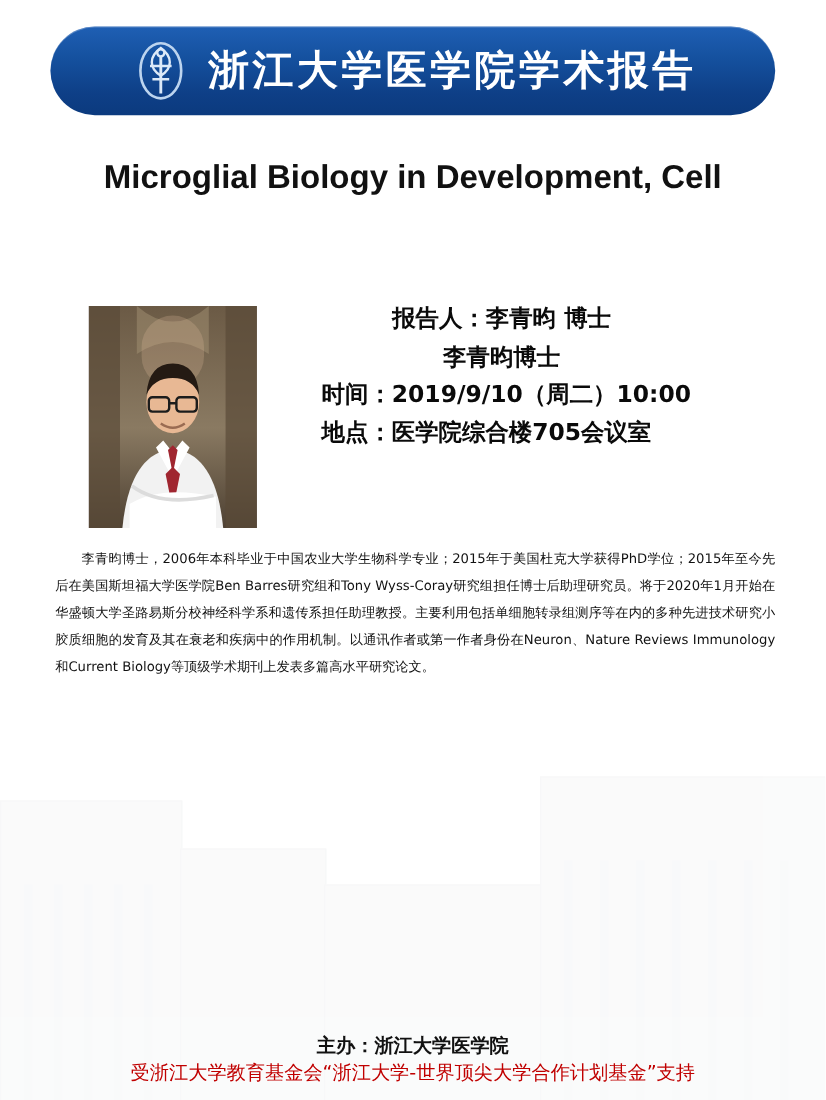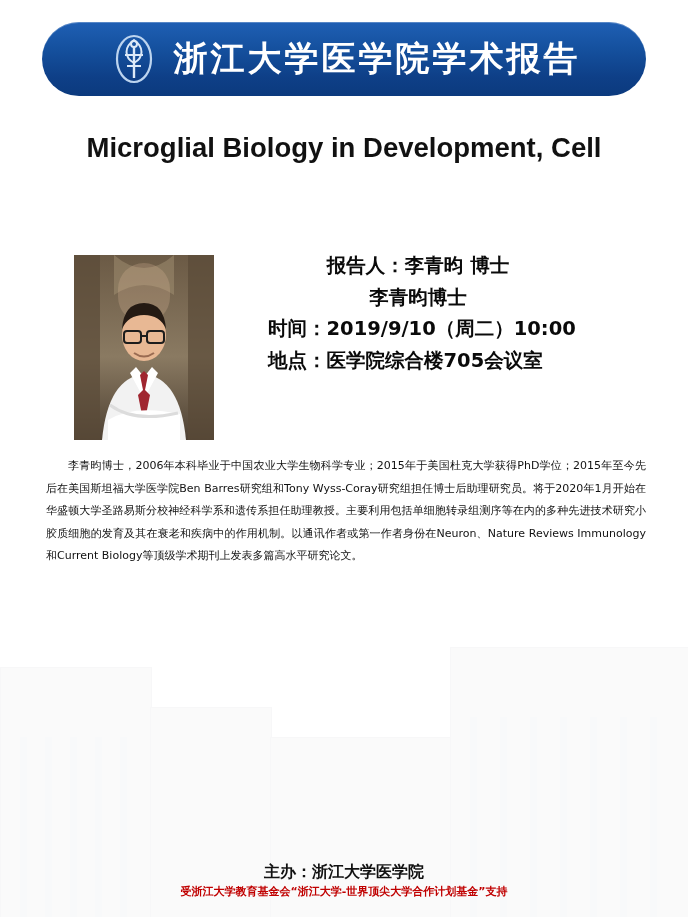--- a/index.html
+++ b/index.html
@@ -156,22 +156,22 @@
     color: #111111;
     font-family: "DejaVu Sans", "Liberation Sans", sans-serif;
     margin-top: 10px;
   }
   .funding {
     position: absolute;
     top: 884px;
     left: 0;
     width: 688px;
     text-align: center;
-    font-size: 11px;
-    font-weight: bold;
+    font-size: 16px;
+    font-weight: normal;
     color: #c00000;
     font-family: "DejaVu Sans", "Liberation Sans", sans-serif;
   }
 </style>
 </head>
 <body>
 
 <div class="poster">
 
   <div class="bg-watermark">

